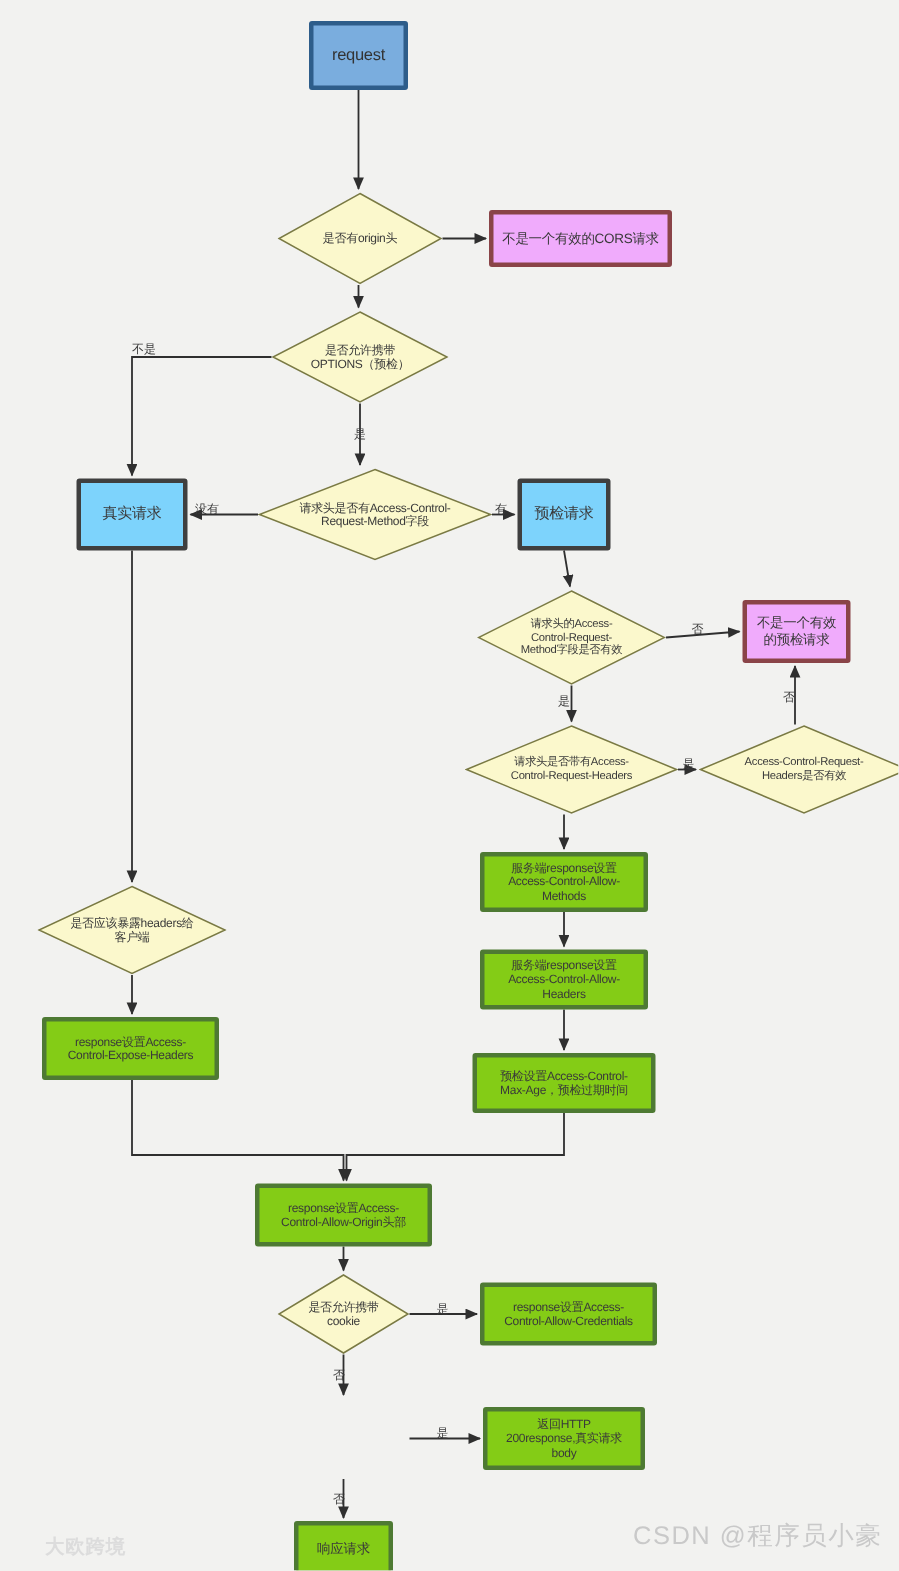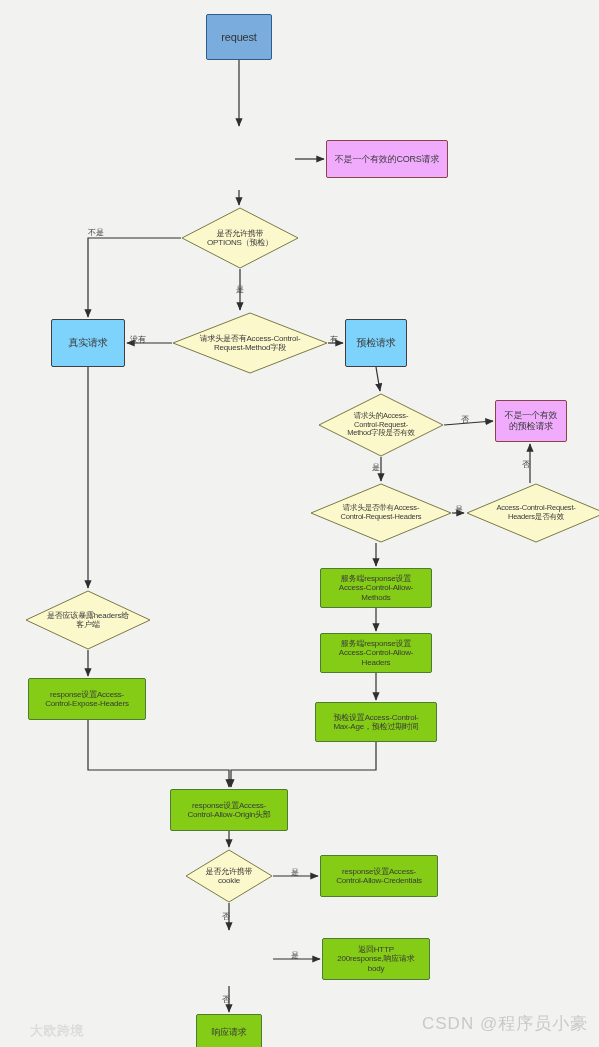--- a/index.html
+++ b/index.html
@@ -37,21 +37,21 @@
     letter-spacing: -0.2px;
   }
   .node .txt {
     display: block;
     width: 100%;
     padding: 0 2px;
     white-space: pre-line;
   }
   
   .rect {
-    border: 1px solid #7f1d1d;
+    border: 3px solid #7f1d1d;
     border-radius: 2px;
   }
   .rect.blue {
     background: #7aadde;
     border-color: #2e5d8a;
     color: #333333;
   }
   .rect.pink {
     background: #f0abfc;
     border-color: #8a4448;
@@ -162,20 +162,26 @@
       <path d="M273,959 L320,959"></path>
 
       <path d="M229,986 L229,1012"></path>
     </g>
   </svg>
 
   <div class="node rect blue" style="left:206px; top:14px; width:66px; height:46px; font-size:11px;">
     <span class="txt">request</span>
   </div>
 
+  <div class="node diamond" style="left:185px; top:128px; width:110px; height:62px; font-size:8px;">
+    <svg class="dshape" viewBox="0 0 110 62" preserveAspectRatio="none">
+      <polygon points="55,1 109,31 55,61 1,31" fill="#fbf8cc" stroke="#7a7a44" stroke-width="1"></polygon>
+    </svg>
+    <span class="txt">是否有origin头</span>
+  </div>
 
   <div class="node rect pink" style="left:326px; top:140px; width:122px; height:38px; font-size:9px;">
     <span class="txt">不是一个有效的CORS请求</span>
   </div>
 
   <div class="node diamond" style="left:181px; top:207px; width:118px; height:62px; font-size:8px;">
     <svg class="dshape" viewBox="0 0 118 62" preserveAspectRatio="none">
       <polygon points="59,1 117,31 59,61 1,31" fill="#fbf8cc" stroke="#7a7a44" stroke-width="1"></polygon>
     </svg>
     <span class="txt">是否允许携带
@@ -272,21 +278,21 @@
   </div>
 
   <div class="node rect green" style="left:320px; top:855px; width:118px; height:42px; font-size:8px;">
     <span class="txt">response设置Access-
 Control-Allow-Credentials</span>
   </div>
 
 
   <div class="node rect green" style="left:322px; top:938px; width:108px; height:42px; font-size:8px;">
     <span class="txt">返回HTTP
-200response,响应请求
+200response,真实请求
 body</span>
   </div>
 
   <div class="node rect green" style="left:196px; top:1014px; width:66px; height:36px; font-size:9px;">
     <span class="txt">响应请求</span>
   </div>
 
   <span class="edge-label" style="left:88px;  top:229px; font-size:8px;">不是</span>
   <span class="edge-label" style="left:236px; top:286px; font-size:8px;">是</span>
   <span class="edge-label" style="left:130px; top:336px; font-size:8px;">没有</span>

